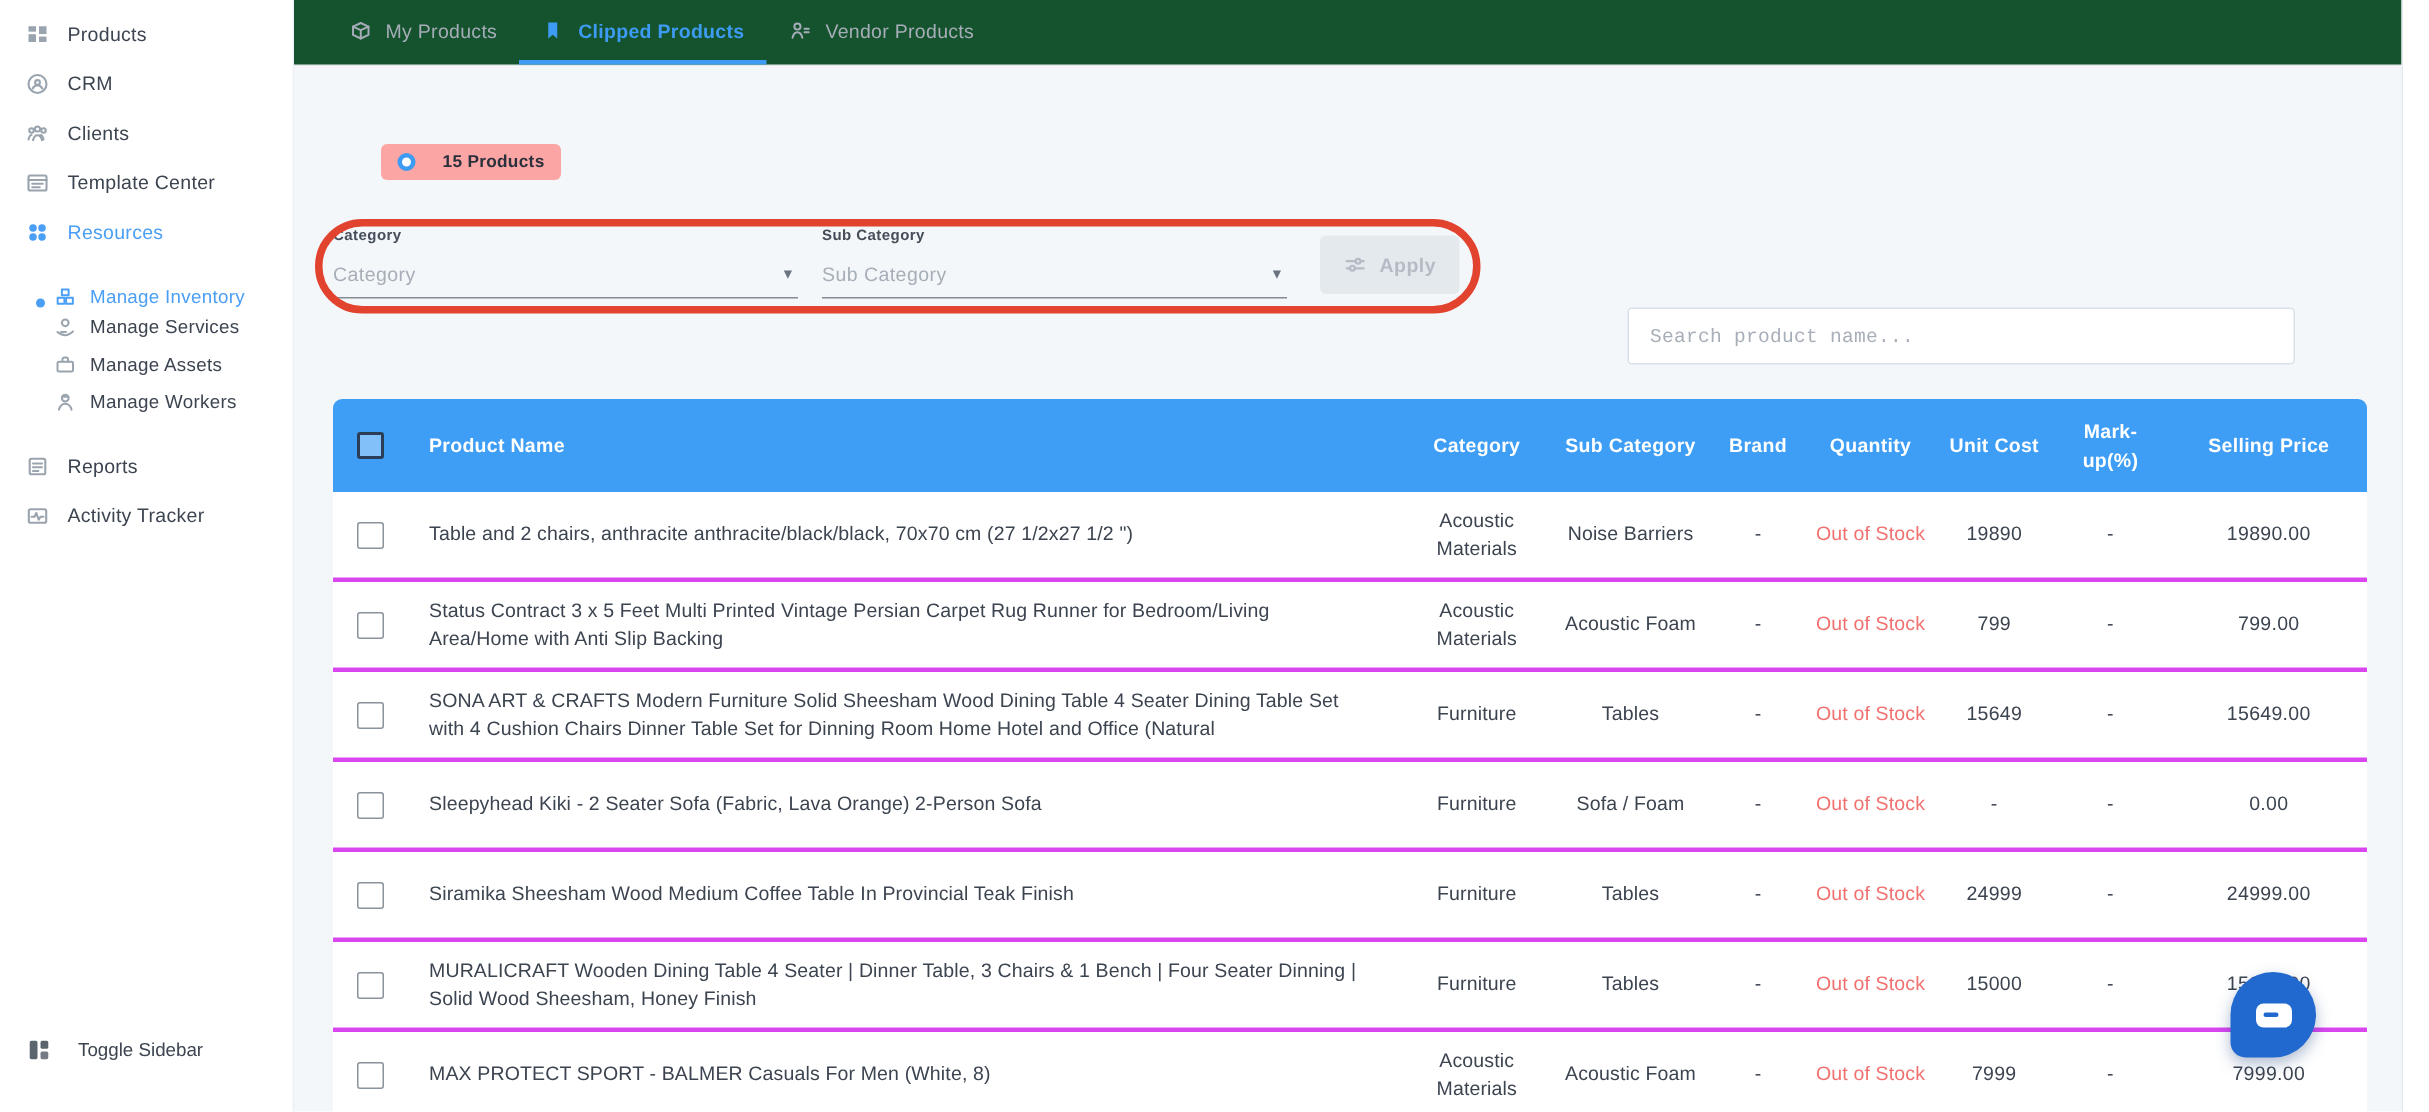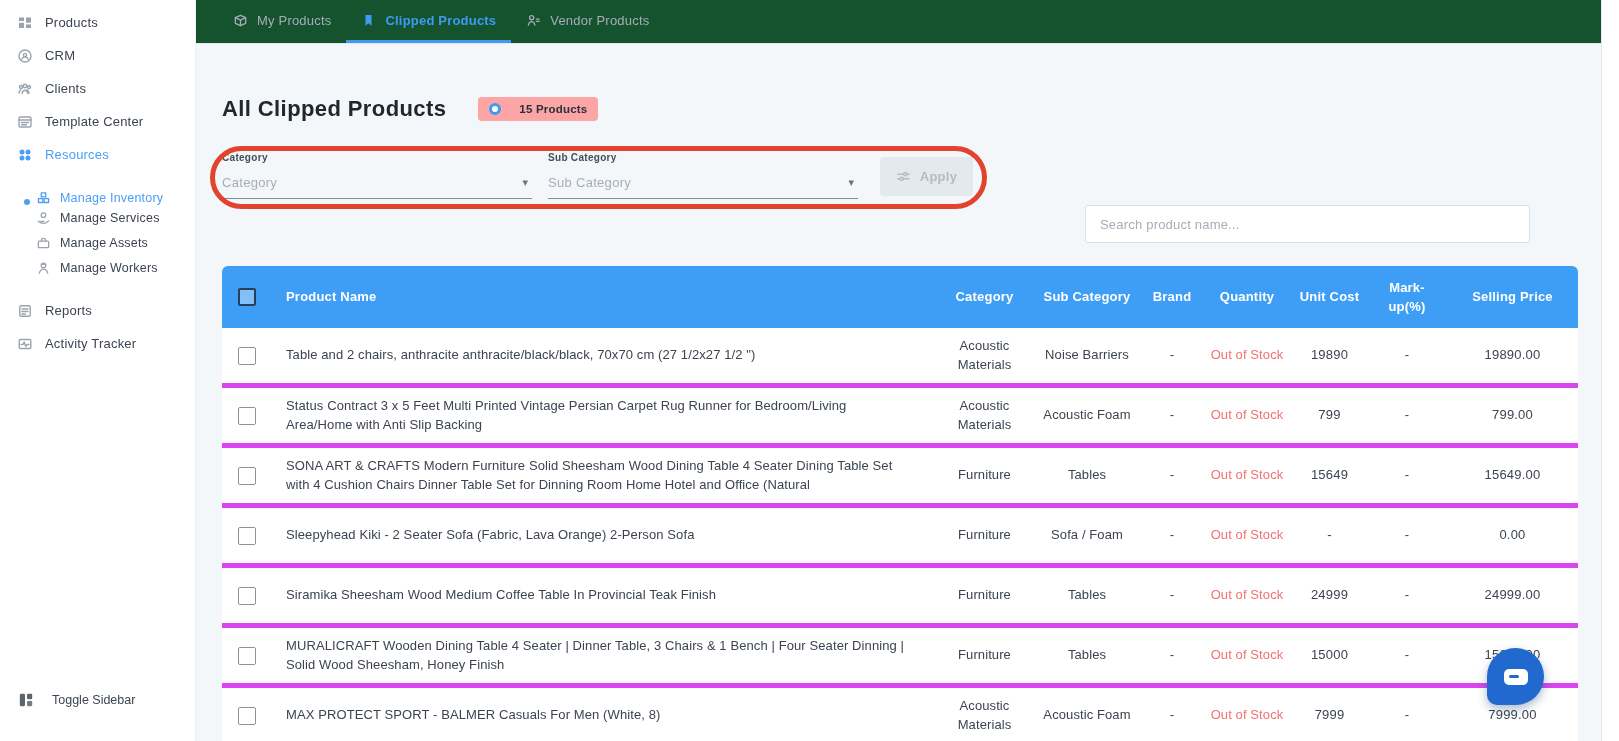--- a/index.html
+++ b/index.html
@@ -64,33 +64,33 @@
   .fg-sub { left:352px; }
   .apply-btn { position:absolute; left:684px; top:157px; width:93px; height:39px;
     background:#e4e9ee; border:none; border-radius:4px; color:#b4bbc4; font-size:13px;
     font-weight:bold; display:flex; align-items:center; justify-content:center; gap:9px;
     cursor:default; letter-spacing:.3px; }
   .apply-btn .icn { display:inline-flex; width:15px; height:15px; color:#b4bbc4; }
 
   .search-box { position:absolute; left:889px; top:205px; width:445px; height:38px;
     background:#fff; border:1px solid #d9e0e8; border-radius:3px; padding:0 14px;
     font-size:13px; color:#3c4450; letter-spacing:.2px; outline:none;
-    font-family:Liberation Sans, sans-serif; }
+    font-family:Liberation Mono, monospace; }
   .search-box::placeholder { color:#a7aeb8; }
 
   
   .table { position:absolute; left:26px; top:266px; width:1356px; }
   .trow { display:grid;
     grid-template-columns:60px 655px 95px 110px 60px 90px 75px 80px 131px;
     align-items:center; }
   .thead { background:#3e9ef5; color:#fff; min-height:62px; border-radius:6px 6px 0 0;
     font-weight:bold; font-size:13px; }
   .thead .cell { text-align:center; line-height:1.5; letter-spacing:.2px; }
   .thead .c-name { text-align:left; }
-  .tbody-row { background:#fff; min-height:60px; border-bottom:5px solid #d946ef;
+  .tbody-row { background:#fff; min-height:60px; border-bottom:3px solid #d946ef;
     font-size:13px; color:#3c4450; }
   .cell { padding:6px 4px; text-align:center; line-height:1.45; letter-spacing:.1px; }
   .c-name { text-align:left; padding-right:24px; }
   .c-check { display:flex; justify-content:flex-start; padding-left:16px; }
   .cb { width:18px; height:18px; border:1.6px solid #8a929b; border-radius:2px;
     background:#fff; cursor:pointer; }
   .thead .cb { border:2px solid #2c3e57; background:rgba(255,255,255,.35); }
   .qty-out { color:#f0716f; }
   .num { letter-spacing:.2px; }
 
@@ -282,21 +282,20 @@
             <path d="M2.5 13c.6-2.6 1.9-3.9 3.5-3.9s2.9 1.3 3.5 3.9"></path>
             <line x1="11" y1="6.5" x2="14" y2="6.5"></line>
             <line x1="11" y1="9" x2="14" y2="9"></line>
           </svg>
         </span>
         <span class="lbl">Vendor Products</span>
       </div>
     </div>
 
   <div class="page-title">
-    <h1>All Clipped Products</h1>
     <span class="count-badge">
       <span class="ring"></span>
       <span>15 Products</span>
     </span>
   </div>
 
   <div class="annotation"></div>
 
   <div class="filter-group fg-cat">
     <div class="flabel">Category</div>

